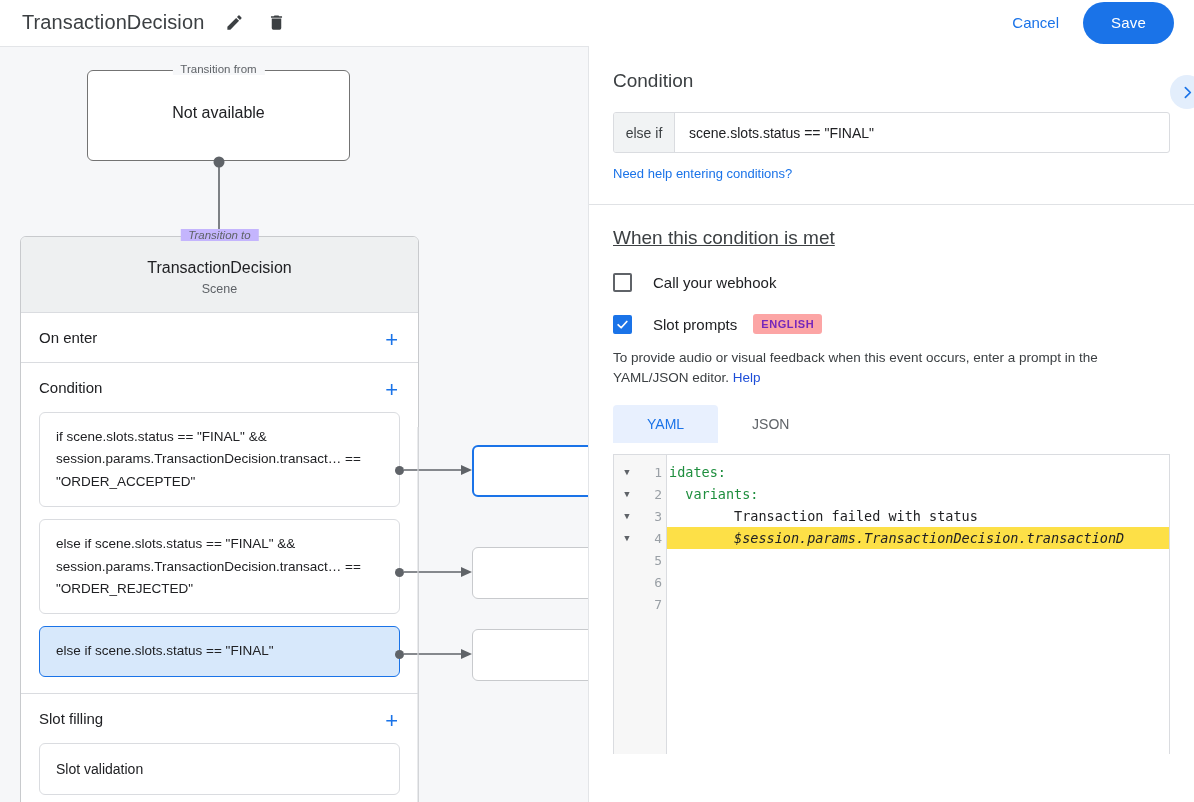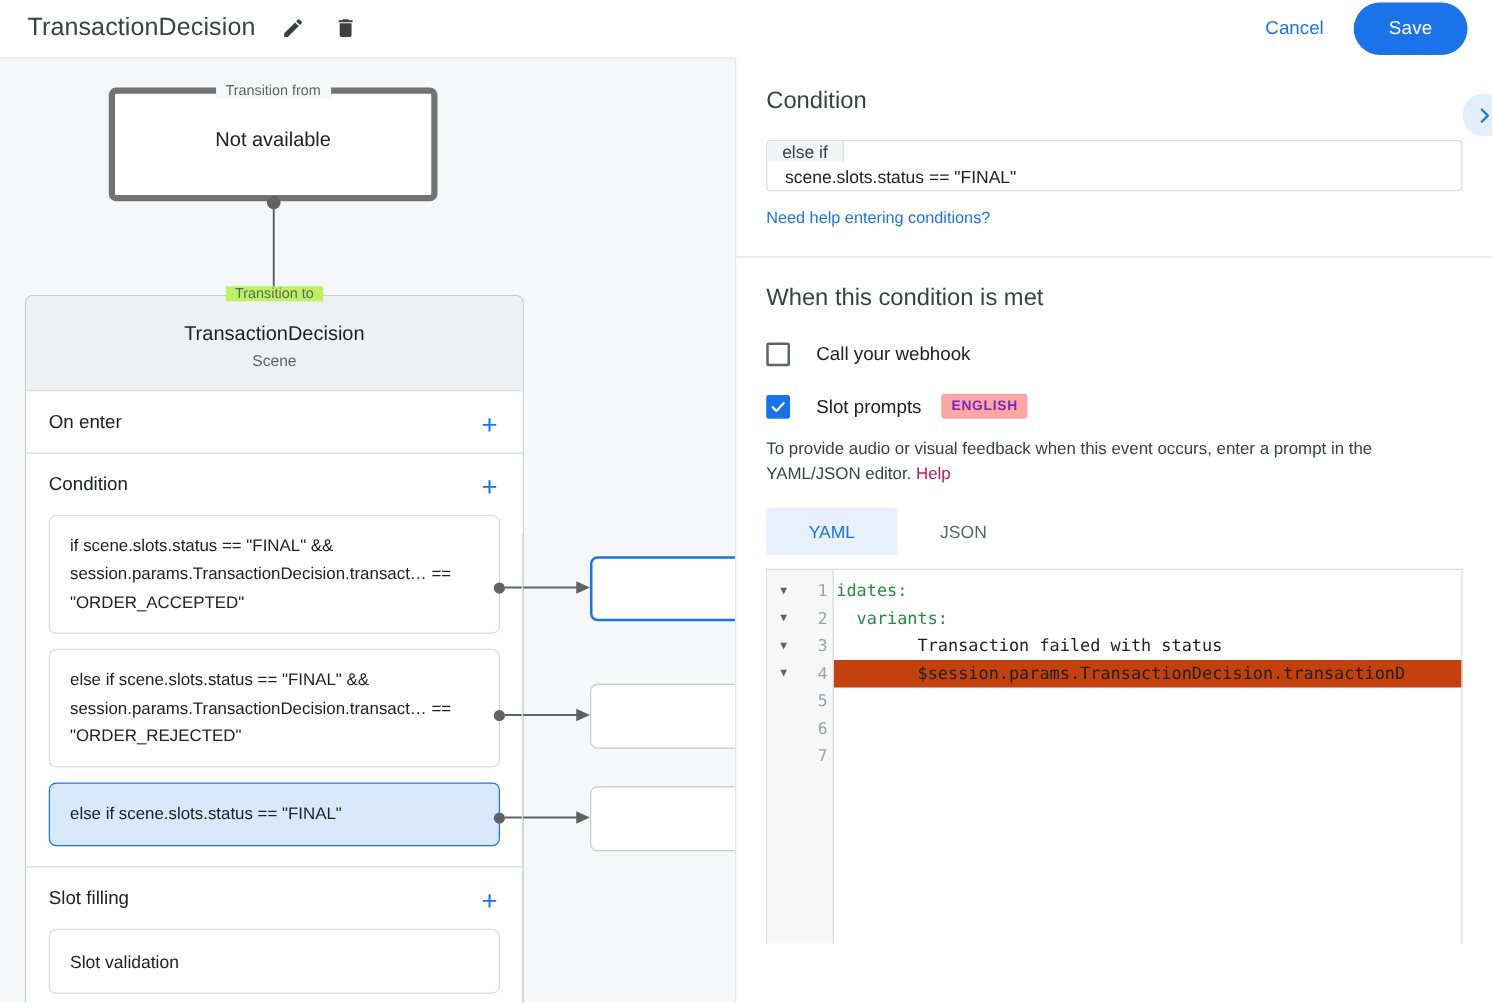--- a/index.html
+++ b/index.html
@@ -45,21 +45,21 @@
     position: absolute; left: 0; top: 46px; width: 588px; height: 756px;
     background: #f6f7f9;
     border-top: 1px solid #e3e5e8;
     overflow: hidden;
   }
   .canvas-inner { position: relative; width: 588px; height: 756px; }
 
   
   .node-from {
     position: absolute; left: 87px; top: 23px; width: 263px; height: 91px;
-    background: #ffffff; border: 5px solid #737373; border-radius: 6px;
+    background: #ffffff; border: 1px solid #737373; border-radius: 6px;
   }
   .node-from-legend {
     position: absolute; left: 50%; top: -8px; transform: translateX(-50%);
     background: #f6f7f9; padding: 0 8px;
     font-size: 11.5px; color: #5f6368; white-space: nowrap;
   }
   .node-from-body {
     display: flex; align-items: center; justify-content: center;
     height: 100%; font-size: 16px; color: #202124;
     padding-bottom: 6px;
@@ -67,22 +67,22 @@
 
   .connector { position: absolute; left: 213px; top: 109px; width: 12px; height: 110px; }
 
   
   .node-to {
     position: absolute; left: 20px; top: 189px; width: 399px;
     background: #ffffff; border: 1px solid #c8cacd; border-radius: 6px;
   }
   .node-to-legend {
     position: absolute; left: 50%; top: -8px; transform: translateX(-50%);
-    background: #bef264; padding: 0 8px;
-    font-size: 11.5px; color: #5f6368; white-space: nowrap;
+    background: #c4b5fd; padding: 0 8px;
+    font-size: 11.5px; color: #5f6368; white-space: nowrap; font-style: italic;
   }
   .node-to-head {
     background: #eef0f1; border-radius: 5px 5px 0 0;
     padding: 22px 0 16px; text-align: center;
   }
   .node-to-title { font-size: 16px; color: #202124; }
   .node-to-sub { font-size: 12.5px; color: #5f6368; margin-top: 5px; }
 
   .section { border-top: 1px solid #dadce0; background: #ffffff; }
   .section:first-of-type { border-top: 1px solid #dadce0; }
@@ -133,58 +133,58 @@
     font-size: 19px; color: #3c4043; font-weight: 400; margin-bottom: 20px;
   }
   .expand-btn {
     position: absolute; right: -10px; top: 29px;
     width: 34px; height: 34px; border-radius: 17px;
     background: #e3eefc; color: #1a73e8;
     display: flex; align-items: center; justify-content: center; cursor: pointer;
   }
   .cond-row {
     display: flex; border: 1px solid #dadce0; border-radius: 3px; height: 41px;
-    overflow: hidden; background: #fff; flex-direction: column;
+    overflow: hidden; background: #fff;
   }
   .cond-prefix {
     background: #f1f3f4; border-right: 1px solid #dadce0;
     display: flex; align-items: center; justify-content: center;
     width: 61px; font-size: 14px; color: #3c4043;
   }
   .cond-input {
     flex: 1; border: none; outline: none; font-size: 14px; color: #202124;
     padding: 0 14px; font-family: inherit; background: transparent;
   }
   .help-link {
     display: inline-block; margin-top: 13px;
     color: #1a73e8; font-size: 13px; text-decoration: none; cursor: pointer;
   }
 
   .panel-sect-2 { padding: 22px 24px 0 24px; }
-  .panel-h2 { font-size: 19px; color: #3c4043; margin-bottom: 24px; }
+  .panel-h2 { font-size: 19px; color: #3c4043; margin-bottom: 24px; text-decoration: underline; }
 
   .chk-row { display: flex; align-items: center; margin-bottom: 22px; }
   .chk {
     width: 19px; height: 19px; border: 2px solid #5f6368; border-radius: 2px;
     background: #fff; cursor: pointer; flex: none;
   }
   .chk.on {
     background: #1a73e8; border-color: #1a73e8;
     display: flex; align-items: center; justify-content: center;
   }
   .chk-label { margin-left: 21px; font-size: 15px; color: #202124; font-weight: 500; }
   .badge {
     margin-left: 16px; background: #fca5a5; color: #7627bb;
     font-size: 11px; letter-spacing: .6px; padding: 4px 8px; border-radius: 3px;
     font-weight: 700;
   }
   .helptext {
     font-size: 13.5px; color: #3c4043; line-height: 1.45; margin: -8px 0 18px 0;
   }
-  .helptext a { color: #be185d; text-decoration: none; }
+  .helptext a { color: #1d4ed8; text-decoration: none; }
 
   .tabs { display: flex; border-bottom: 0; }
   .tab {
     padding: 11px 34px; font-size: 14px; font-weight: 500; color: #5f6368;
     cursor: pointer; border-radius: 4px 4px 0 0;
   }
   .tab.active { background: #e8f0fe; color: #1a73e8; }
 
   .editor {
     margin-top: 11px; border-top: 1px solid #dadce0; border-left: 1px solid #dadce0;
@@ -199,21 +199,21 @@
     height: 22px; display: flex; align-items: center;
     font-size: 13px; color: #9aa0a6;
   }
   .fold { width: 26px; text-align: center; font-size: 9px; color: #5f6368; cursor: pointer; }
   .lnum { flex: 1; text-align: right; padding-right: 4px; }
   .code { flex: 1; padding-top: 6px; overflow: hidden; position: relative; }
   .cline {
     height: 22px; display: flex; align-items: center; white-space: pre;
     font-size: 13.5px; padding-left: 2px;
   }
-  .cline.hl { background: #c2410c; }
+  .cline.hl { background: #fde047; font-style: italic; }
   .k { color: #1e8e3e; }
   .t { color: #202124; }
   .editor-scroll-right { position: absolute; right: 0; top: 0; bottom: 0; width: 1px; background: #dadce0; }
 </style>
 </head>
 <body>
 
 <div id="app">
 
   <div class="topbar">

